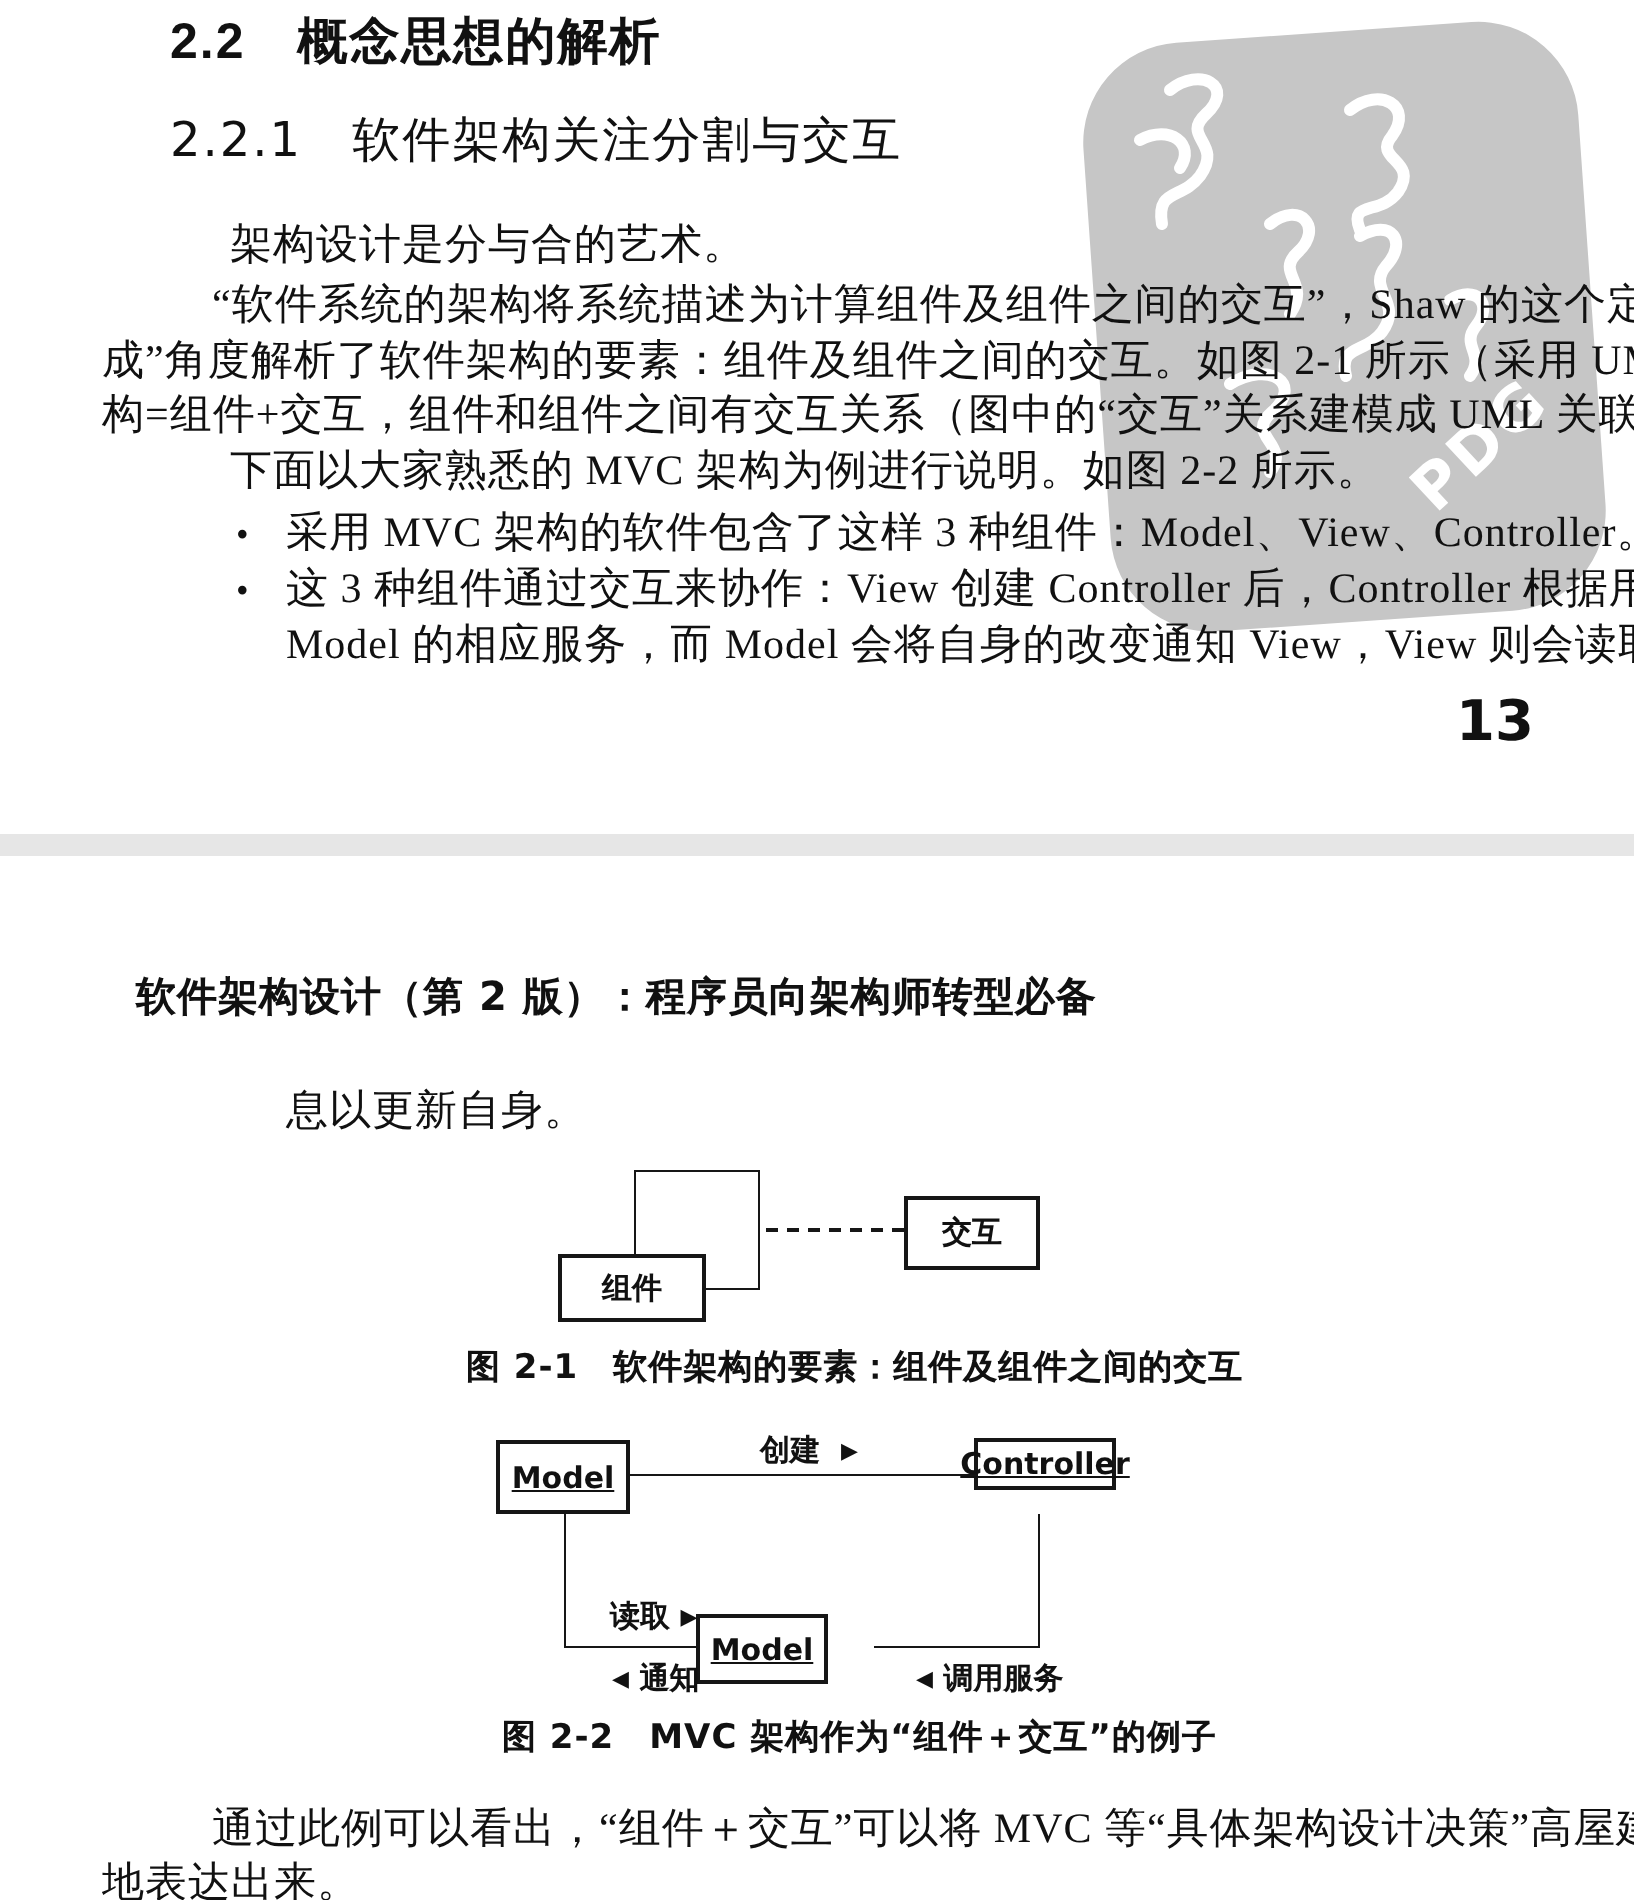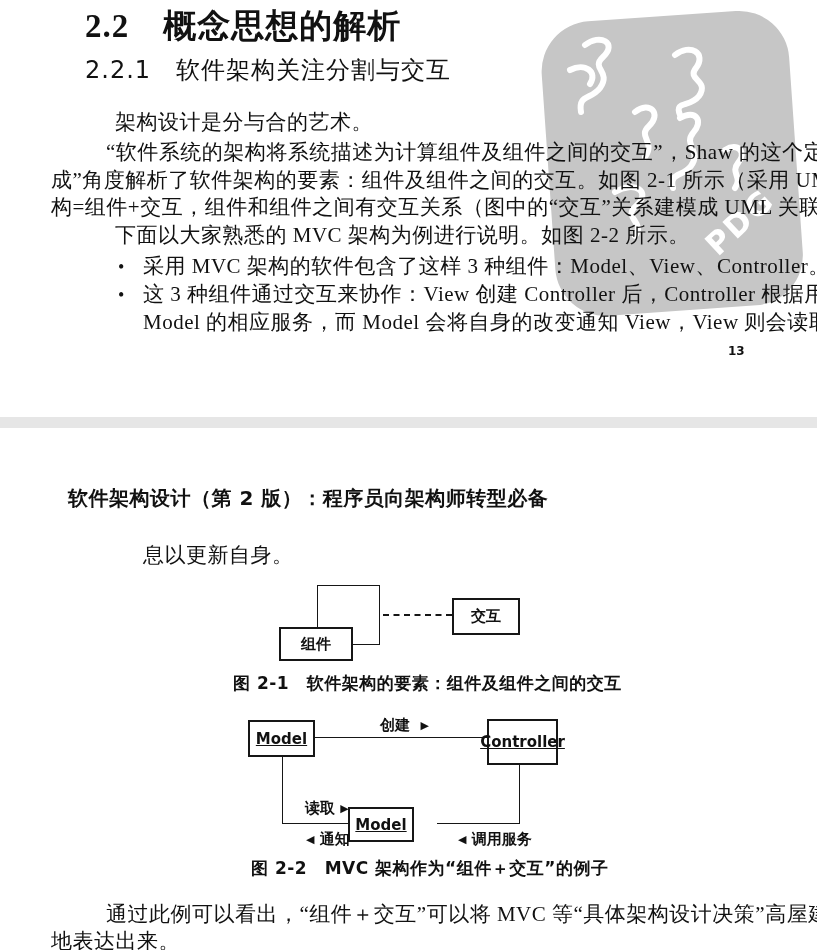--- a/index.html
+++ b/index.html
@@ -2,26 +2,26 @@
 <html><head>
 <meta charset="utf-8">
 <style>
   html,body{margin:0;padding:0;background:#ffffff;}
   .screen{
     position:relative;width:817px;height:950px;background:#ffffff;
     overflow:hidden;color:#111111;
     font-family:"Liberation Serif","DejaVu Serif",serif;
   }
   .abs{position:absolute;white-space:nowrap;z-index:2;}
-  .h1{font-family:Liberation Serif, serif;font-weight:bold;font-size:33px;letter-spacing:1px;}
+  .h1{font-family:Liberation Sans, sans-serif;font-weight:bold;font-size:25px;letter-spacing:1px;}
   .h2{font-family:"DejaVu Sans","Liberation Sans",sans-serif;font-weight:normal;font-size:24px;letter-spacing:1px;}
   .body-line{font-size:21px;letter-spacing:0.5px;}
   .caption{font-family:"DejaVu Sans","Liberation Sans",sans-serif;font-weight:bold;font-size:17px;letter-spacing:0.5px;}
   .runhead{font-family:"DejaVu Sans","Liberation Sans",sans-serif;font-weight:bold;font-size:20px;letter-spacing:0.5px;}
-  .pagenum{font-family:"DejaVu Sans","Liberation Sans",sans-serif;font-weight:bold;font-size:12px;}
+  .pagenum{font-family:"DejaVu Sans","Liberation Sans",sans-serif;font-weight:bold;font-size:28px;}
   .divider{position:absolute;left:0;top:417px;width:817px;height:11px;background:#e6e6e6;z-index:3;}
   .uml-box{position:absolute;box-sizing:border-box;background:#ffffff;border:2px solid #161616;
     display:flex;align-items:center;justify-content:center;z-index:2;}
   .uml-box .lbl{font-family:"DejaVu Sans","Liberation Sans",sans-serif;font-weight:bold;font-size:15px;}
   .uml-box .lbl.u{text-decoration:underline;}
   .thin{border-width:1.5px;}
   .hline{position:absolute;border-top:1.5px solid #161616;height:0;z-index:1;}
   .vline{position:absolute;border-left:1.5px solid #161616;width:0;z-index:1;}
   .dashline{position:absolute;border-top:2px dashed #161616;height:0;z-index:1;}
   .edge-label{position:absolute;font-family:"DejaVu Sans","Liberation Sans",sans-serif;
@@ -95,21 +95,21 @@
     <div>
       <div class="hline" style="left:315px;top:737px;width:172px"></div>
       <div class="vline" style="left:282px;top:757px;height:67px"></div>
       <div class="hline" style="left:282px;top:823px;width:86px"></div>
       <div class="hline" style="left:437px;top:823px;width:83px"></div>
       <div class="vline" style="left:519px;top:757px;height:67px"></div>
 
       <div class="uml-box" style="left:248px;top:720px;width:67px;height:37px">
         <span class="lbl u">Model</span>
       </div>
-      <div class="uml-box" style="left:487px;top:719px;width:71px;height:46px">
+      <div class="uml-box" style="left:487px;top:719px;width:71px;height:26px">
         <span class="lbl u">Controller</span>
       </div>
       <div class="uml-box" style="left:348px;top:807px;width:66px;height:35px">
         <span class="lbl u">Model</span>
       </div>
 
       <div class="edge-label" style="left:380px;top:716px">
         <span>创建</span>&nbsp;&nbsp;<span class="tri">▶</span>
       </div>
       <div class="edge-label" style="left:305px;top:799px">

